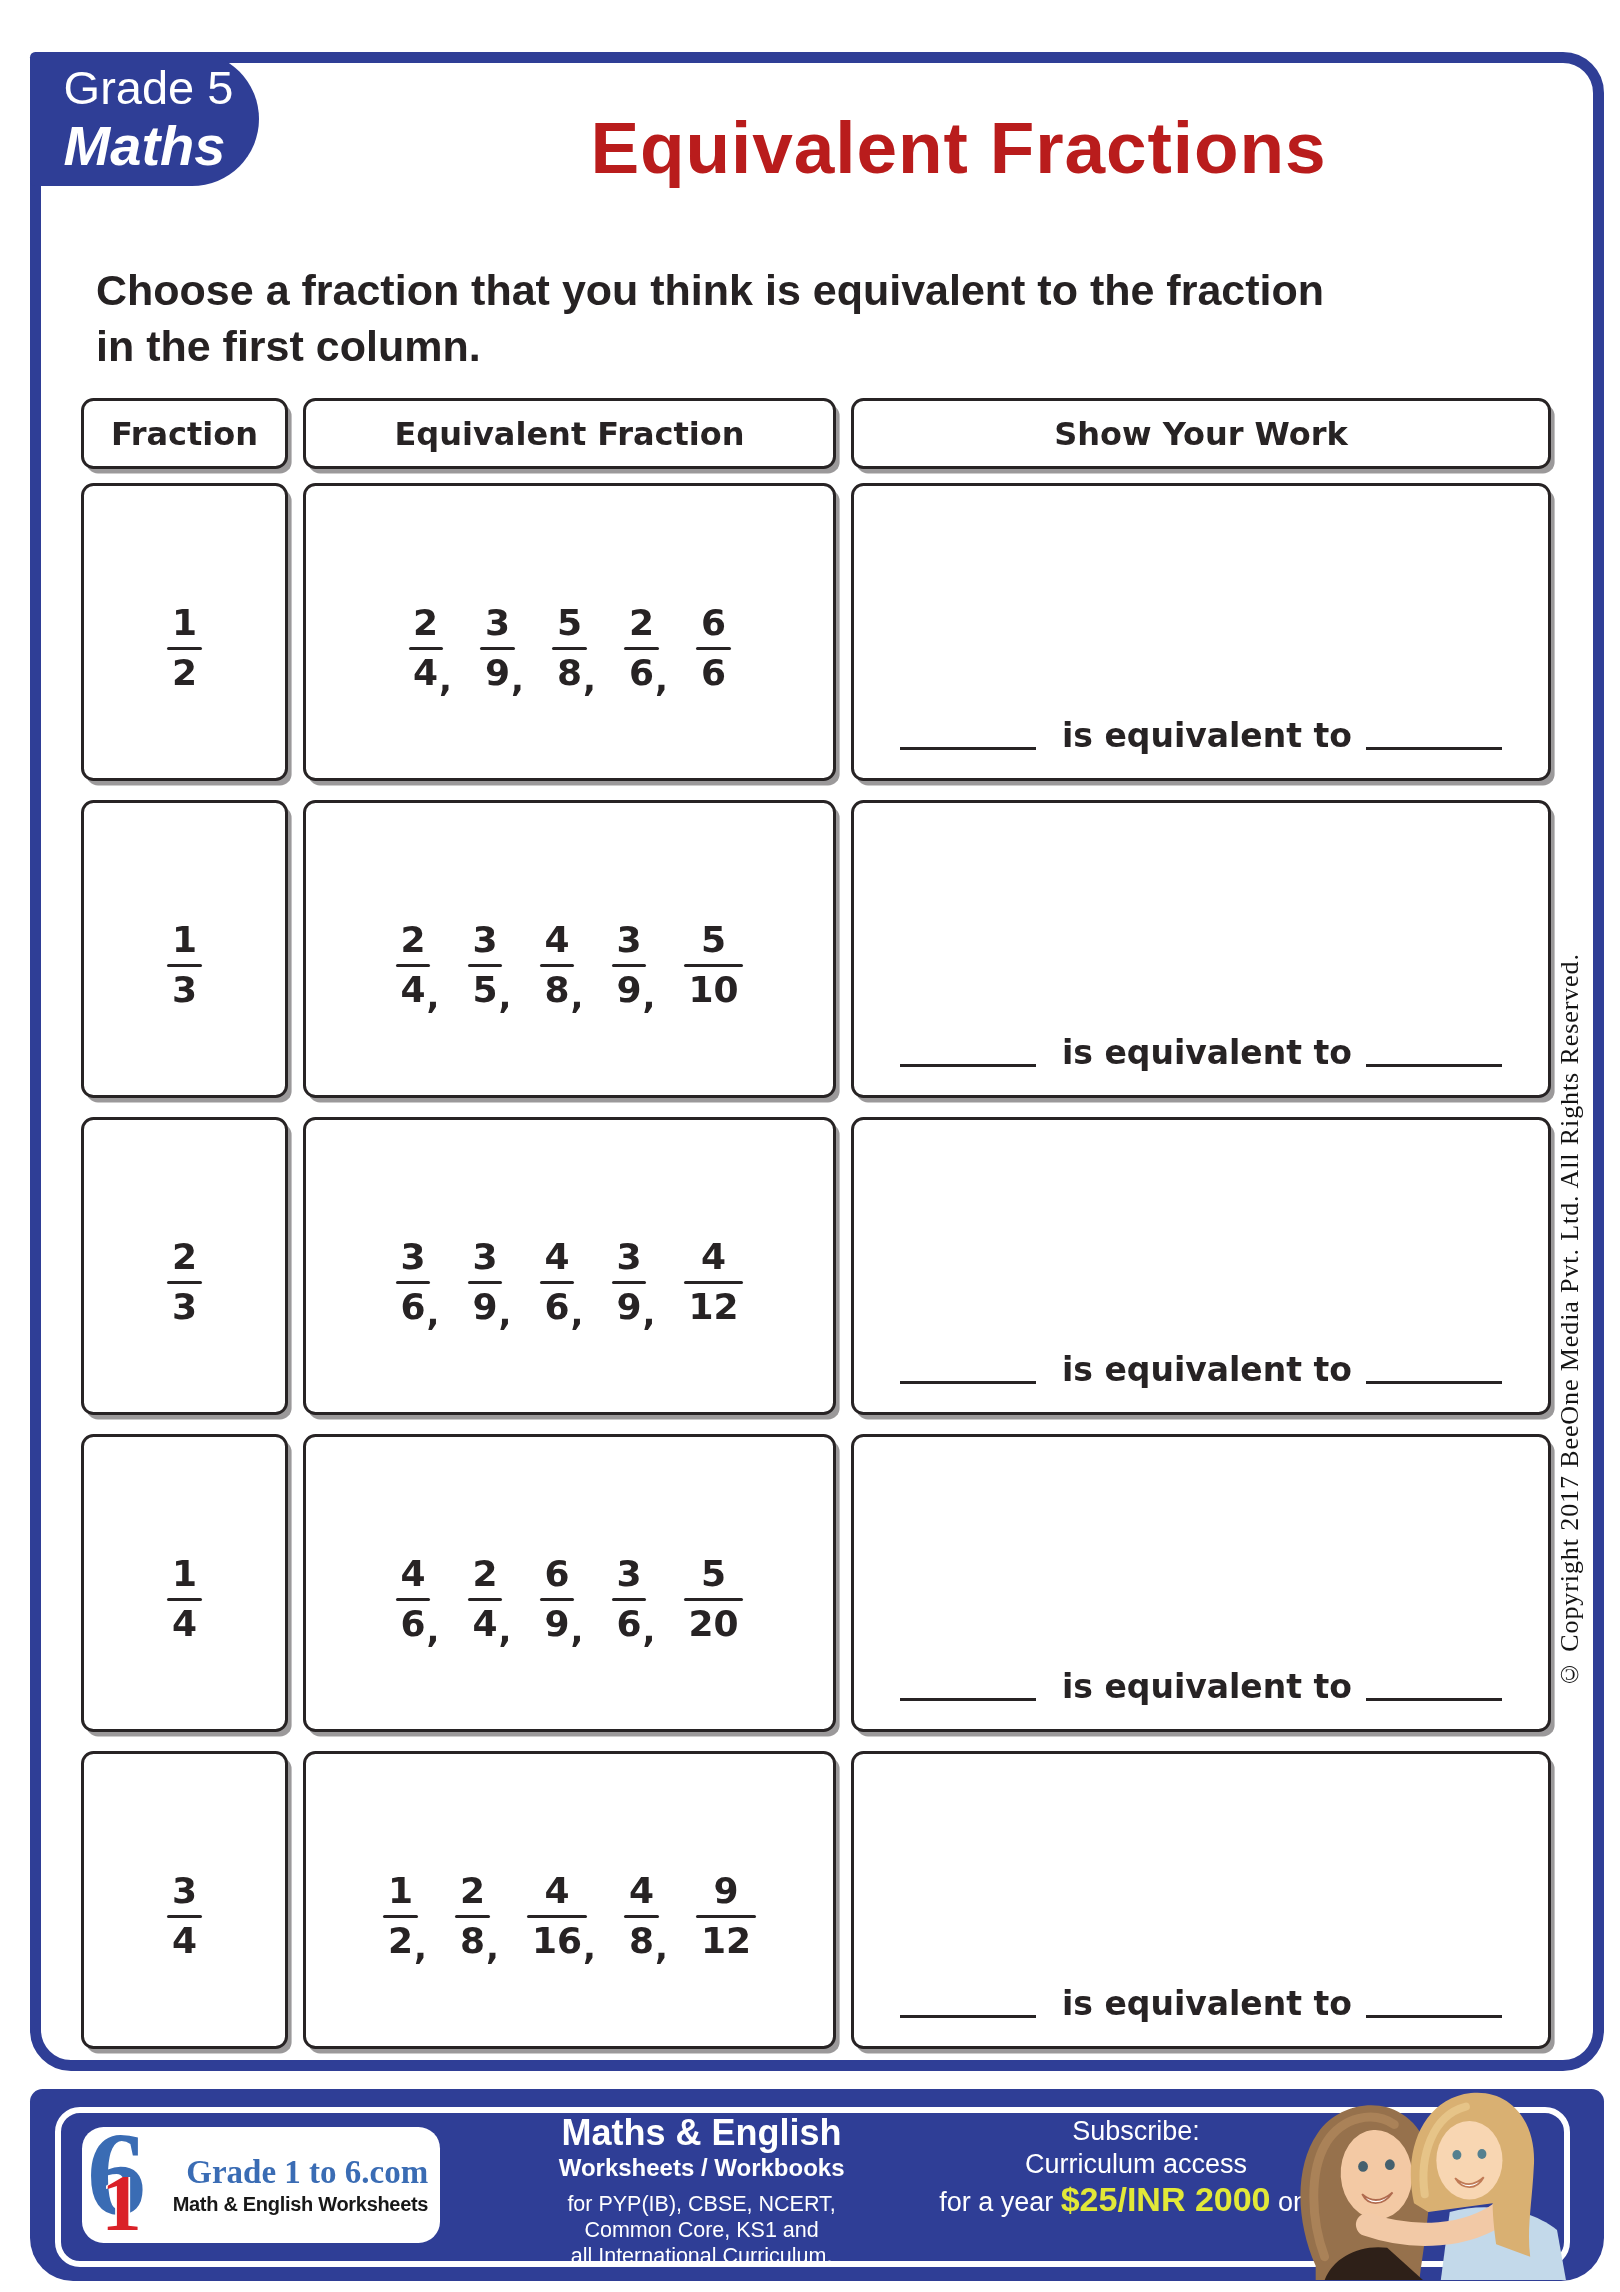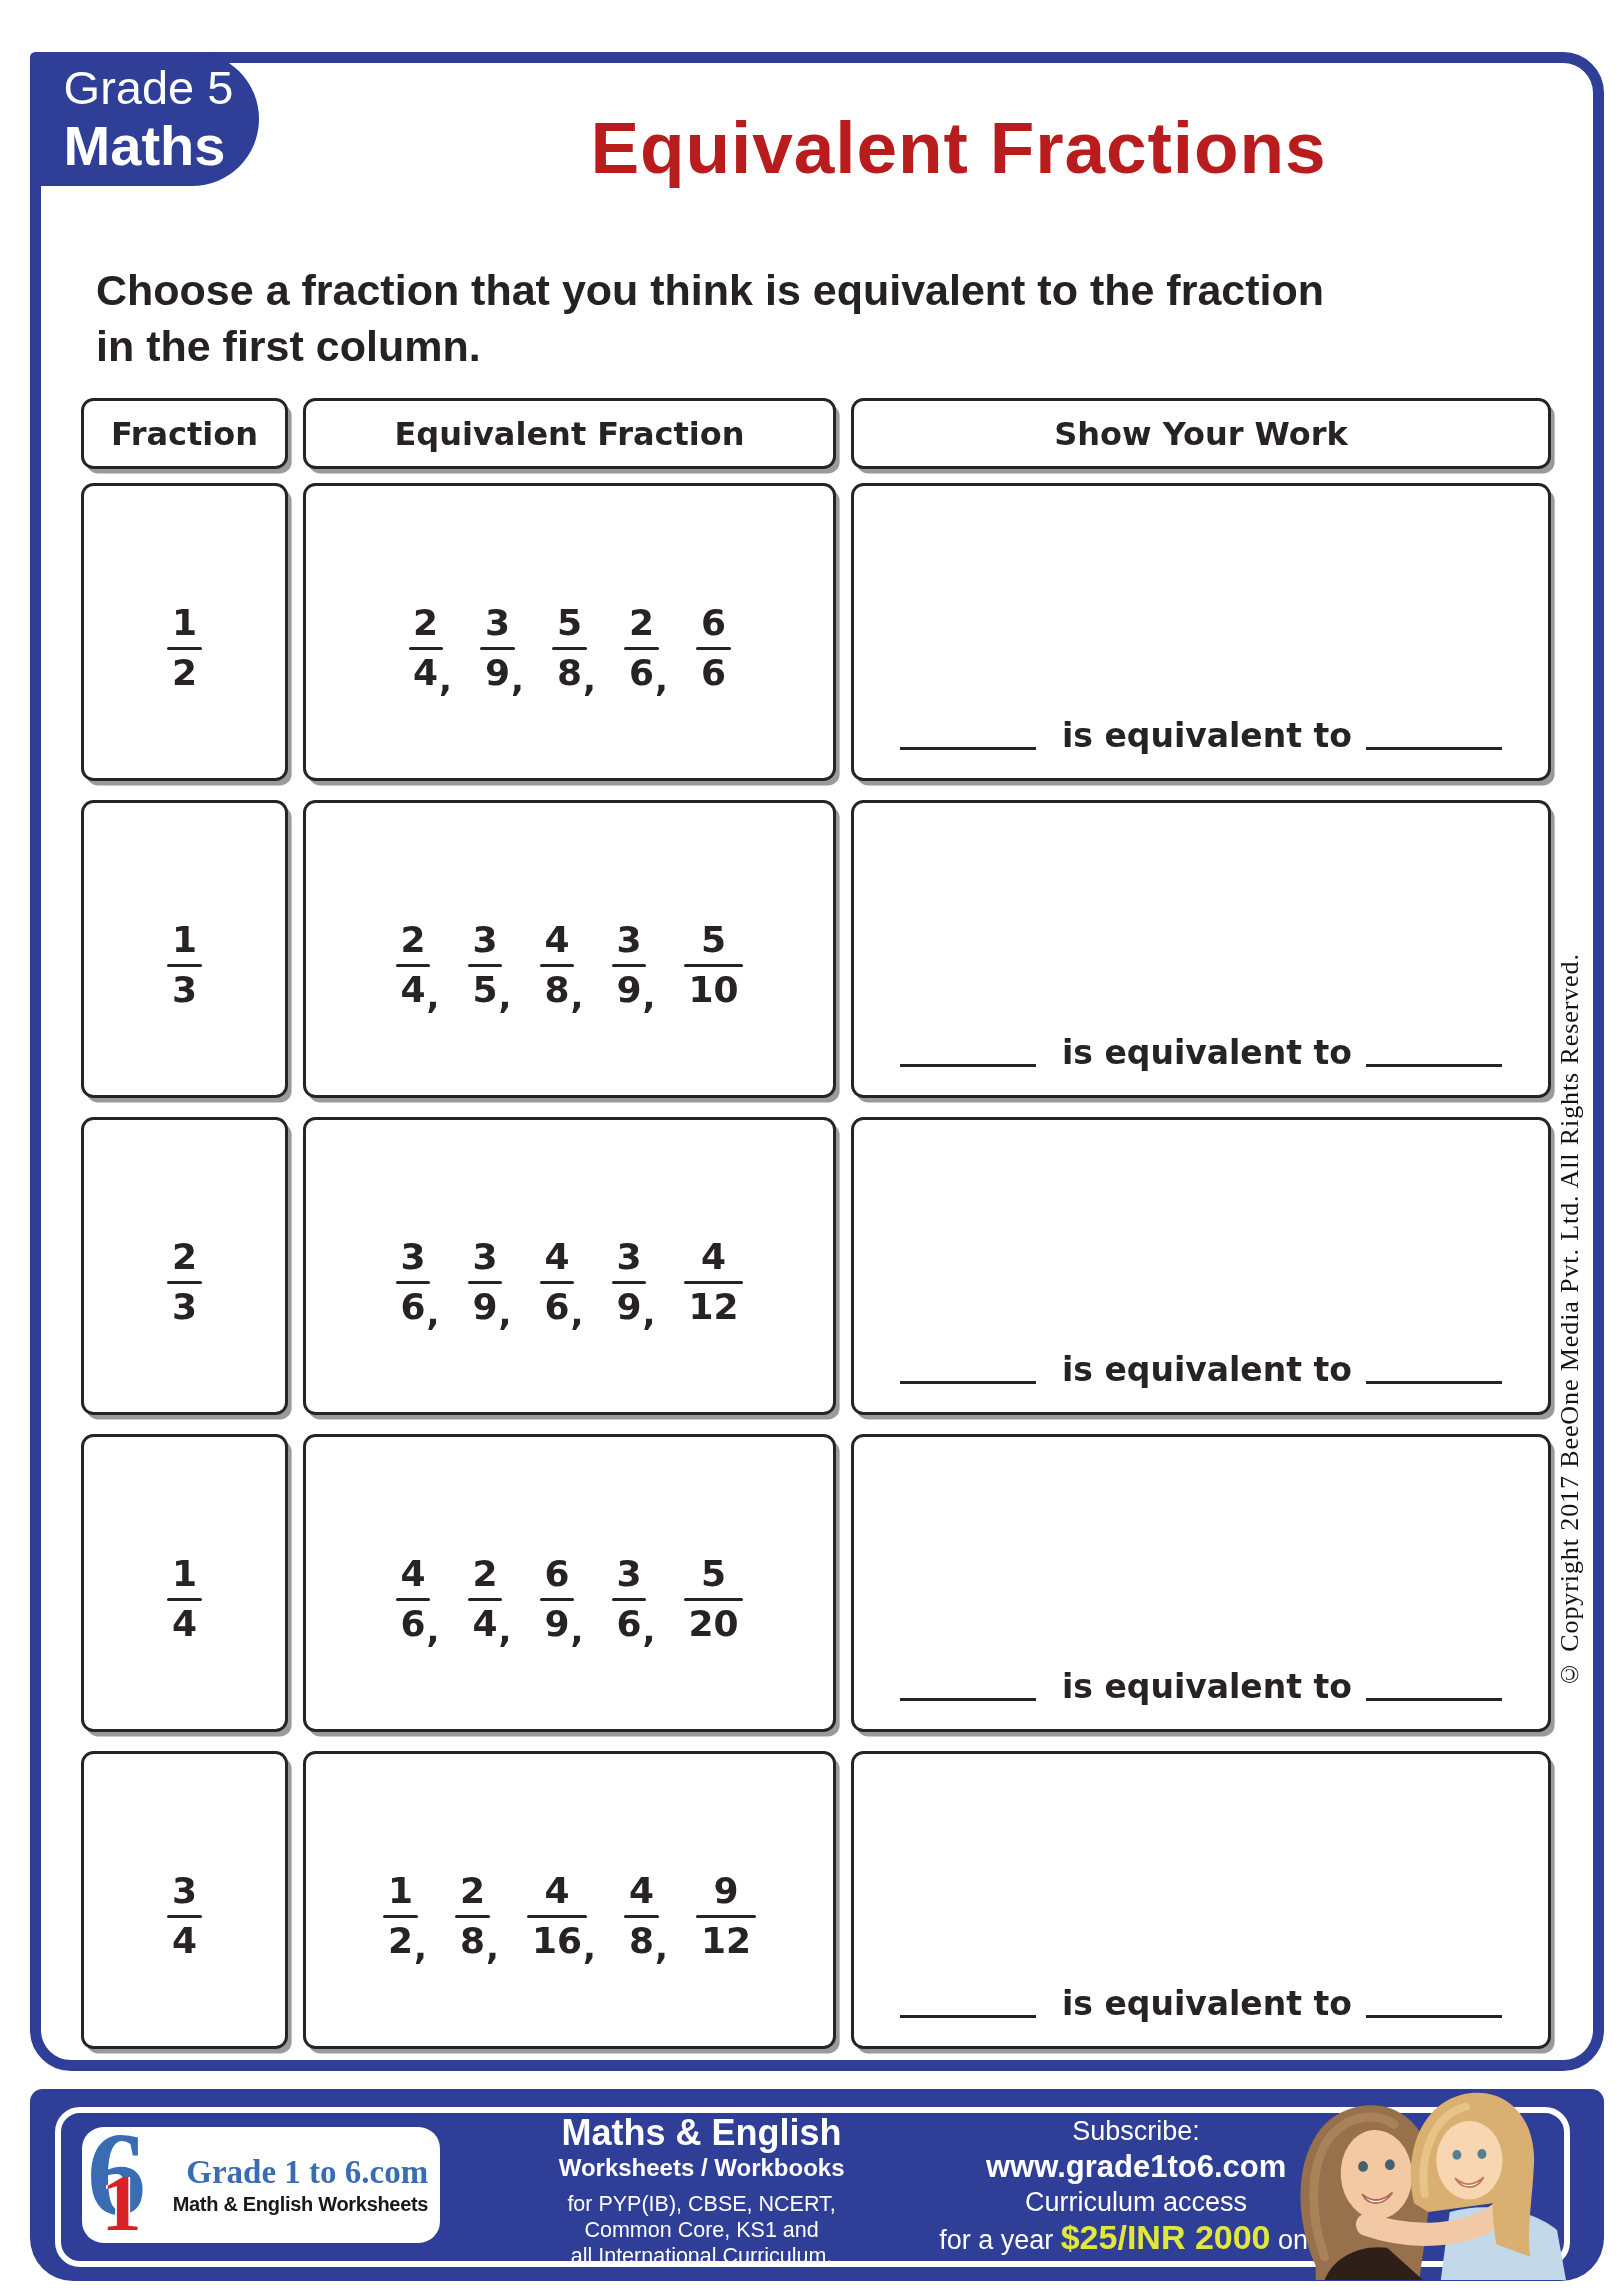--- a/index.html
+++ b/index.html
@@ -11,21 +11,21 @@
   
   .frame { position:absolute; left:29.6px; top:52px; width:1574px; height:2019px;
            border:11.6px solid var(--blue); border-radius:41px; box-sizing:border-box; }
 
   
   .badge { position:absolute; left:29.6px; top:52px; width:229px; height:134px;
            background:var(--blue); border-radius:5.4px 70px 70px 5.4px; color:#fff;
            padding:9px 0 0 34px; box-sizing:border-box; z-index:3;
            font-family:"Liberation Sans",sans-serif; }
   .badge-grade   { font-size:47px; line-height:54px; font-weight:400; }
-  .badge-subject { font-size:56px; line-height:61px; font-weight:700; }
+  .badge-subject { font-size:56px; line-height:61px; font-weight:700;font-style:italic; }
 
   .title { position:absolute; left:412px; top:106px; width:1093px; text-align:center;
            font-family:"Liberation Sans",sans-serif; font-size:73px; font-weight:700;
            color:#b91c1c; letter-spacing:0.9px; z-index:2; }
 
   .instruction { position:absolute; left:96px; top:262px; width:1433px;
                  font-family:"Liberation Sans",sans-serif; font-size:43px; font-weight:700;
                  color:#262223; line-height:56px; z-index:2; }
 
   
@@ -436,21 +436,20 @@
     <div class="fc-sub">Worksheets / Workbooks</div>
     <div class="fc-lines">
       <div>for PYP(IB), CBSE, NCERT,</div>
       <div>Common Core, KS1 and</div>
       <div>all International Curriculum.</div>
     </div>
   </div>
 
   <div class="footer-sub">
     <div class="fs-label">Subscribe:</div>
-    <div class="fs-url">www.grade1to6.com</div>
     <div class="fs-access">Curriculum access</div>
     <div class="fs-price-line">
       <span>for a year </span><span class="fs-price">$25/INR 2000</span><span> only.</span>
     </div>
   </div>
 
   <div class="footer-photo">
     <svg width="304" height="202" viewBox="0 0 340 226" xmlns="http://www.w3.org/2000/svg">
 
       <path d="M60,210 C38,160 36,100 62,62 C84,30 128,22 156,40 C182,56 192,86 188,124 C186,160 180,195 176,226 L60,226 Z" fill="#96714c"></path>

